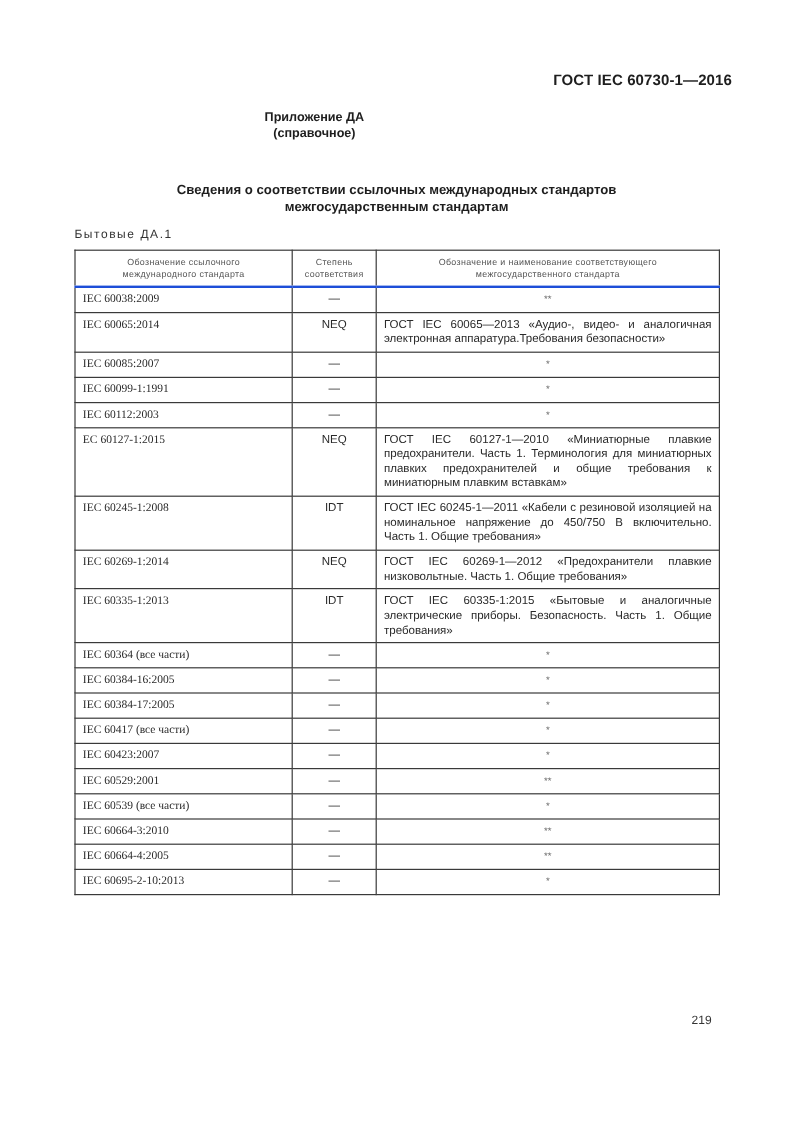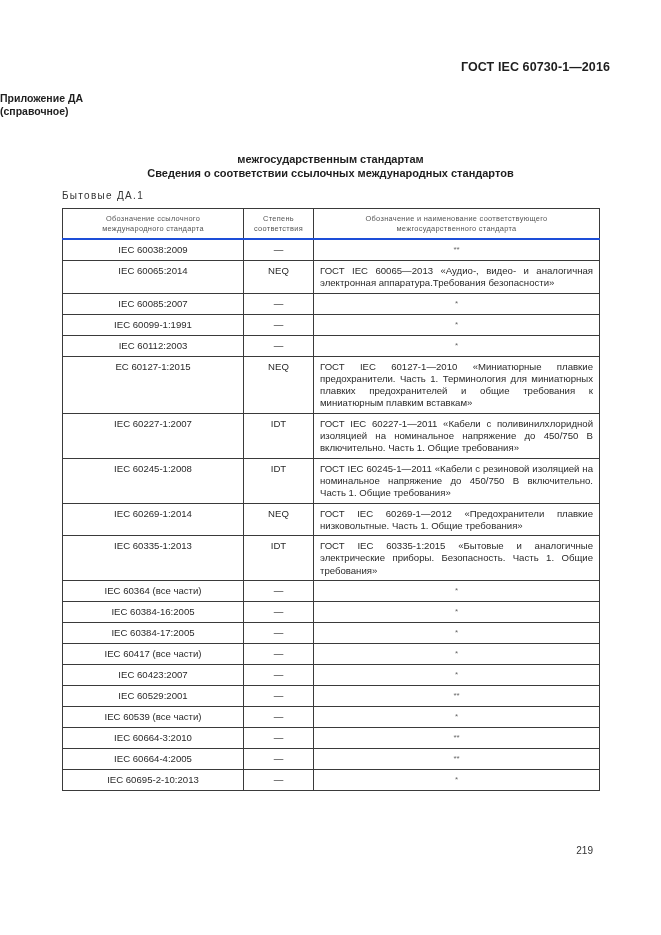--- a/index.html
+++ b/index.html
@@ -1,45 +1,45 @@
 <!DOCTYPE html>
 <html><head>
 <meta charset="utf-8">
 <style>
   html, body { margin: 0; padding: 0; background: #ffffff; }
   body { width: 661px; height: 935px; position: relative; overflow: hidden;
          font-family: "Liberation Sans", sans-serif; color: #1e1e1e; }
   .doc-code { position: absolute; top: 60px; right: 51px; font-size: 12.5px; font-weight: bold; letter-spacing: 0.1px; }
-  .annex { position: absolute; top: 92px; left: 0; width: 524px; text-align: left; font-size: 10.5px; font-weight: bold; line-height: 13px; }
+  .annex { position: absolute; top: 92px; left: 0; width: 524px; text-align: center; font-size: 10.5px; font-weight: bold; line-height: 13px; }
   .title { position: absolute; top: 152px; left: 0; width: 661px; text-align: center; font-size: 11px; font-weight: bold; line-height: 14px; }
   .table-caption { position: absolute; top: 190px; left: 62px; font-size: 10px; letter-spacing: 1.3px; color: #333; }
   table.main { position: absolute; top: 208px; left: 62px; width: 537px; border-collapse: collapse; table-layout: fixed; font-size: 9.6px; color: #2a2a2a; }
   table.main td, table.main th { border: 1px solid #3a3a3a; padding: 0 6px; vertical-align: top; font-weight: normal; }
   table.main th { font-size: 7.4px; color: #555; text-align: center; vertical-align: middle; line-height: 10px; height: 29px; letter-spacing: 0.3px; border-bottom: 2px solid #1d4ed8; }
   table.main td { line-height: 12.3px; padding-top: 4px; padding-bottom: 3px; }
-  td.c1 { text-align: center; }
+  td.c1 { text-align: left; font-family: Liberation Serif, serif; }
   td.c2 { text-align: center; }
   td.c3 { text-align: justify; }
   td.c3.star { text-align: center; color: #666; font-size: 8px; }
   tr.r1 td { height: 13px; }
   .page-num { position: absolute; top: 845px; right: 68px; font-size: 10px; color: #333; }
 </style>
 </head>
 <body>
 
 <div class="doc-code">ГОСТ IEC 60730-1—2016</div>
 
 <div class="annex">
   <div>Приложение ДА</div>
   <div>(справочное)</div>
 </div>
 
 <div class="title">
+  <div>Сведения о соответствии ссылочных международных стандартов</div>
   <div>межгосударственным стандартам</div>
-  <div>Сведения о соответствии ссылочных международных стандартов</div>
 </div>
 
 <div class="table-caption">Бытовые ДА.1</div>
 
 <table class="main">
   <colgroup>
     <col style="width:181px">
     <col style="width:70px">
     <col style="width:286px">
   </colgroup>
@@ -82,25 +82,20 @@
       </tr>
       <tr class="r1">
         <td class="c1">IEC 60112:2003</td>
         <td class="c2">—</td>
         <td class="c3 star">*</td>
       </tr>
       <tr>
         <td class="c1">EC 60127-1:2015</td>
         <td class="c2">NEQ</td>
         <td class="c3">ГОСТ IEC 60127-1—2010 «Миниатюрные плавкие предохранители. Часть 1. Терминология для миниатюрных плавких предохранителей и общие требования к миниатюрным плавким вставкам»</td>
-      </tr>
-      <tr>
-        <td class="c1">IEC 60227-1:2007</td>
-        <td class="c2">IDT</td>
-        <td class="c3">ГОСТ IEC 60227-1—2011 «Кабели с поливинилхлоридной изоляцией на номинальное напряжение до 450/750 В включительно. Часть 1. Общие требования»</td>
       </tr>
       <tr>
         <td class="c1">IEC 60245-1:2008</td>
         <td class="c2">IDT</td>
         <td class="c3">ГОСТ IEC 60245-1—2011 «Кабели с резиновой изоляцией на номинальное напряжение до 450/750 В включительно. Часть 1. Общие требования»</td>
       </tr>
       <tr>
         <td class="c1">IEC 60269-1:2014</td>
         <td class="c2">NEQ</td>
         <td class="c3">ГОСТ IEC 60269-1—2012 «Предохранители плавкие низковольтные. Часть 1. Общие требования»</td>

